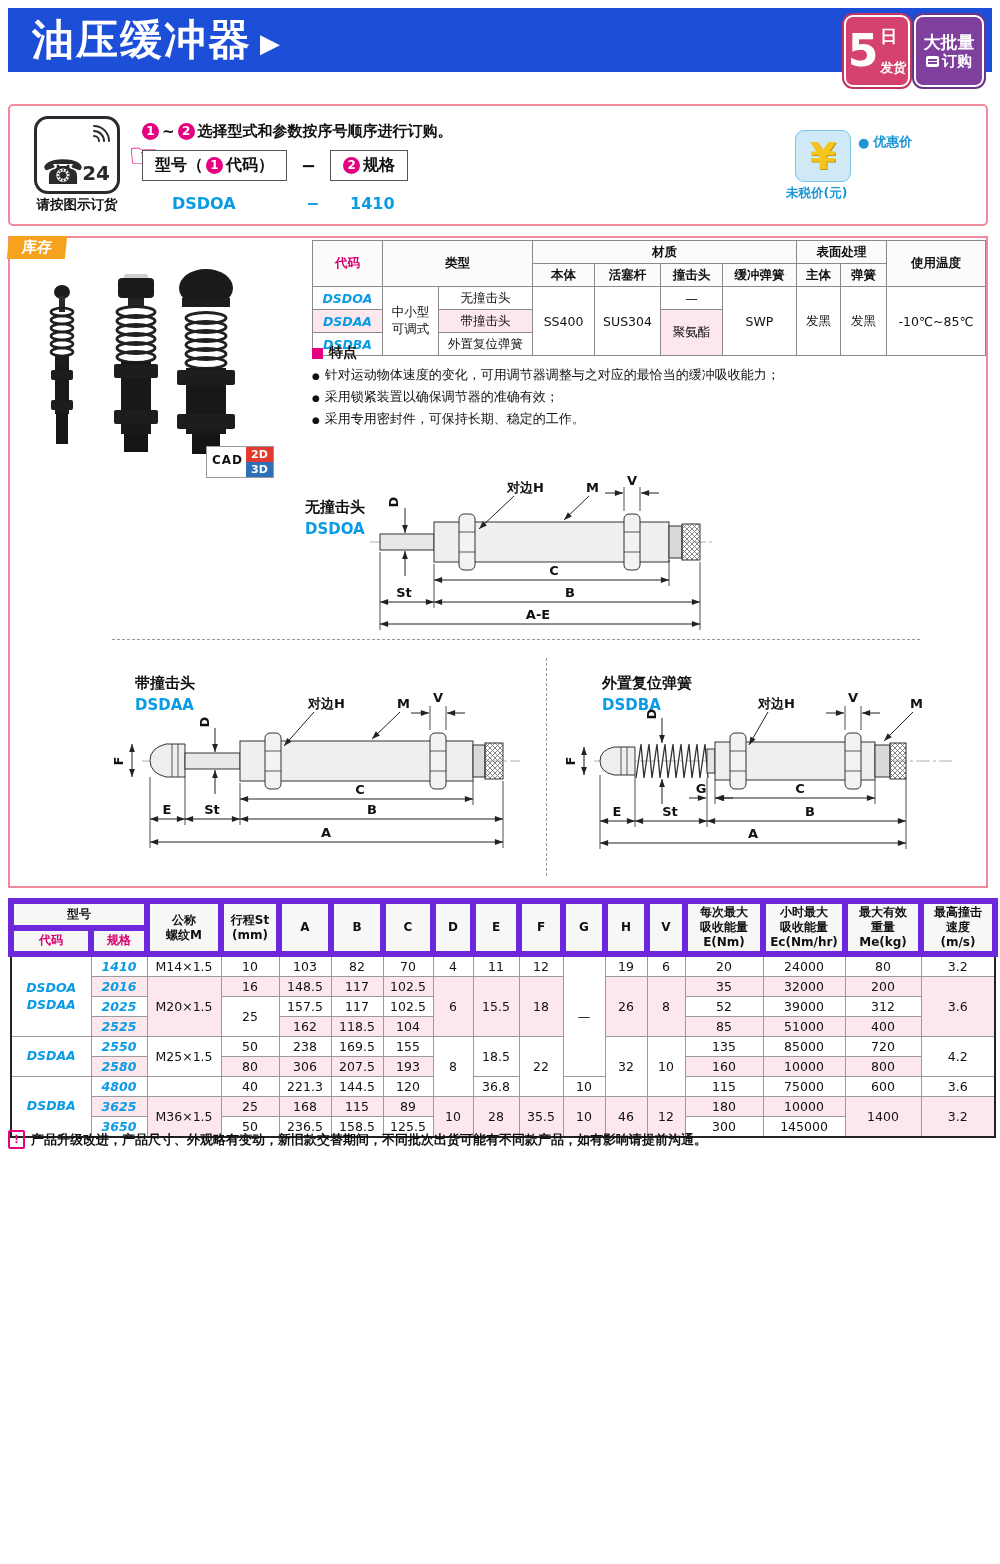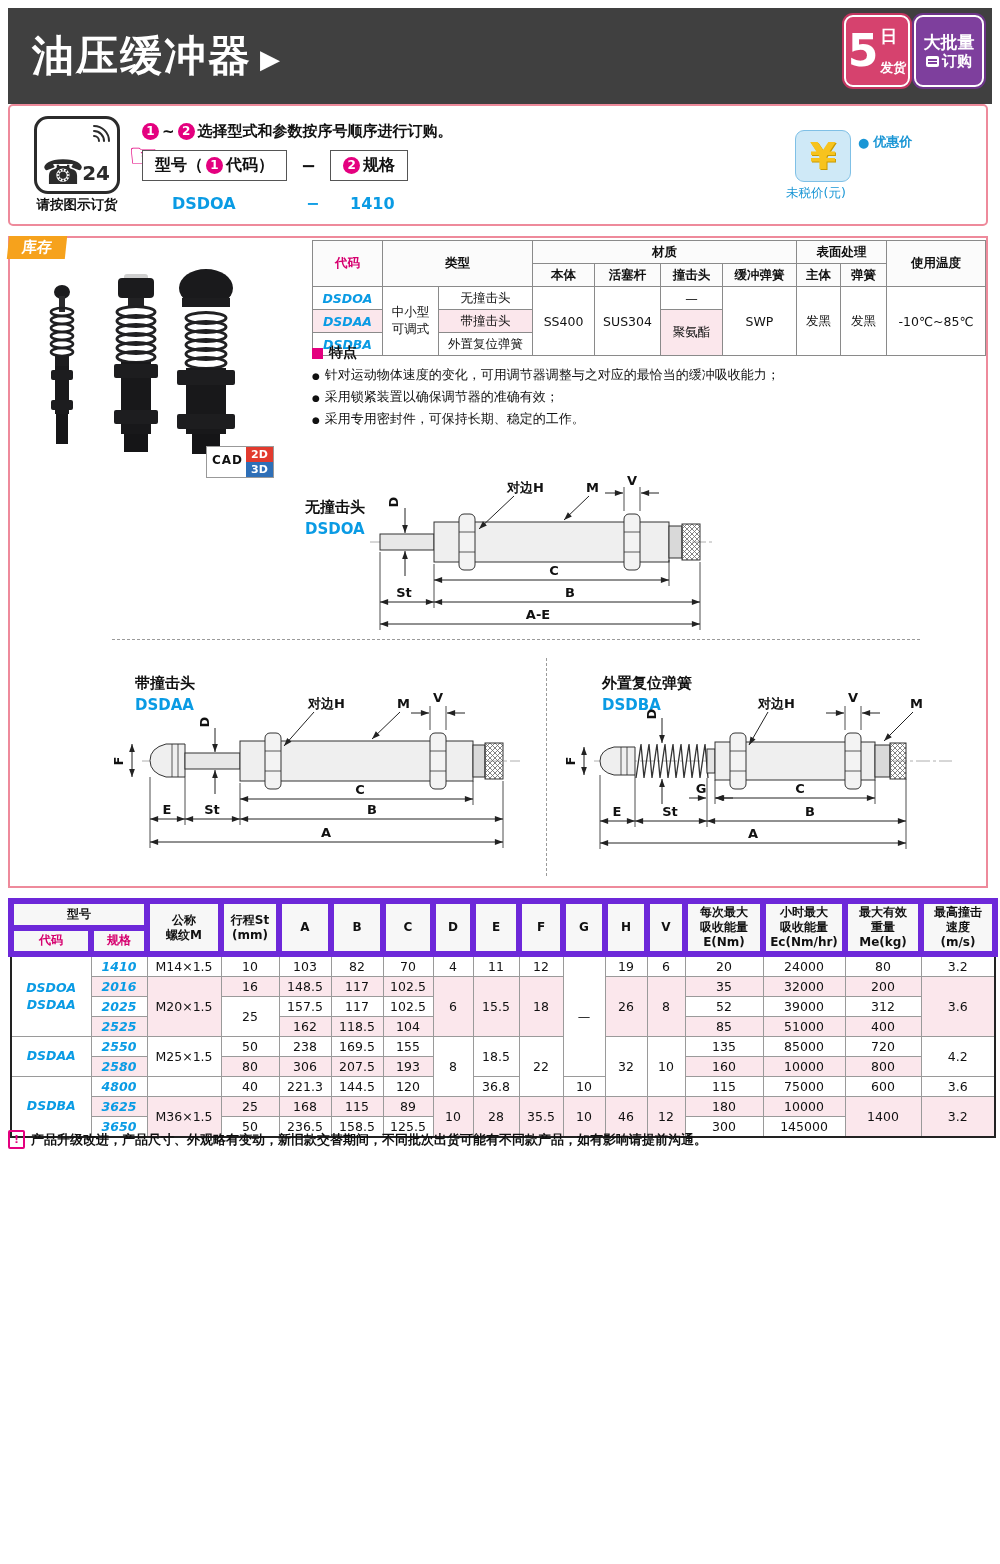--- a/index.html
+++ b/index.html
@@ -1,21 +1,21 @@
 <!DOCTYPE html>
 <html><head>
 <meta charset="utf-8">
 <style>
   html,body{margin:0;padding:0;background:#fff;}
   body{width:1000px;height:1564px;position:relative;font-family:"DejaVu Sans","Liberation Sans",sans-serif;color:#111;overflow:hidden;}
   .abs{position:absolute;}
   .pre{white-space:pre-line;}
 
   
-  .topbar{left:8px;top:8px;width:984px;height:96px;background:#404040;display:flex;align-items:center;}
+  .topbar{left:8px;top:8px;width:984px;height:64px;background:#1d4ed8;display:flex;align-items:center;}
   .t-title{font-size:42px;font-weight:bold;color:#fff;margin-left:24px;letter-spacing:2px;line-height:1;}
   .t-arrow{color:#fff;font-size:26px;margin:6px 10px 0 8px;}
   .t-sub{color:#fff;font-weight:bold;font-size:25px;line-height:1.18;letter-spacing:1px;}
   .badge-ship{position:absolute;right:82px;top:7px;width:62px;height:68px;background:#d6426e;border:2px solid #fff;border-radius:9px;box-shadow:0 0 0 2px #c23560;display:flex;align-items:center;justify-content:center;gap:2px;}
   .bs-num{font-size:44px;font-weight:bold;color:#fff;line-height:1;}
   .bs-col{display:flex;flex-direction:column;justify-content:space-between;height:52px;}
   .bs-unit{font-size:17px;font-weight:bold;color:#fff;}
   .bs-txt{font-size:13px;font-weight:bold;color:#fff;}
   .badge-bulk{position:absolute;right:8px;top:7px;width:66px;height:68px;background:#7e3f9d;border:2px solid #fff;border-radius:9px;box-shadow:0 0 0 2px #6c3488;display:flex;flex-direction:column;align-items:center;justify-content:center;gap:3px;}
   .bb-l1{font-size:17px;font-weight:bold;color:#fff;line-height:1;}
@@ -33,21 +33,21 @@
   .phone-caption{left:8px;top:90px;width:118px;text-align:center;font-size:13.5px;font-weight:bold;}
   .hand{left:118px;top:32px;font-size:34px;color:#e4007f;line-height:1;}
   .instr{left:132px;top:16px;display:flex;align-items:center;gap:3px;font-size:15px;font-weight:bold;}
   .cnum{display:inline-block;width:17px;height:17px;border-radius:50%;background:#e4007f;color:#fff;font-size:12px;font-weight:bold;text-align:center;line-height:17px;}
   .model-row{left:132px;top:44px;display:flex;align-items:center;}
   .mbox{border:1.5px solid #555;background:#fff;padding:4px 12px;font-size:16px;font-weight:bold;display:flex;align-items:center;gap:3px;height:21px;}
   .mdash{font-size:18px;font-weight:bold;margin:0 14px;}
   .ex{color:#0a9be4;font-weight:bold;font-size:16px;}
   .yen-icon{left:785px;top:24px;width:54px;height:50px;background:#cfe9f7;border:1.5px solid #7fc0e6;border-radius:9px;text-align:center;}
   .yen-icon span{font-size:38px;font-weight:bold;color:#f7c31e;line-height:50px;text-shadow:1px 1px 0 #c89a00;}
-  .tax-note{left:776px;top:79px;font-size:12.5px;font-weight:normal;color:#1a96d5;}
+  .tax-note{left:776px;top:79px;font-size:12.5px;font-weight:bold;color:#1a96d5;}
   .price-head{left:848px;top:27px;display:flex;align-items:center;gap:4px;color:#1a96d5;font-weight:bold;font-size:13px;}
   .pdot{font-size:13px;}
   .ptable{left:848px;top:43px;border-collapse:collapse;font-size:11px;}
   .ptable td{border:1px solid #444;padding:1px 5px;text-align:center;height:14px;}
   .ptable .pl{font-weight:bold;}
 
   
   .main-box{left:8px;top:236px;width:976px;height:648px;border:2px solid #ee8a9b;background:#fff;}
   .stock{left:-2px;top:-2px;background:#f6a21c;color:#fff;font-weight:bold;font-size:15px;padding:2px 14px;transform:skewX(-6deg);}
   .cadb{left:196px;top:208px;display:flex;align-items:stretch;border:1.5px solid #999;background:#fff;}

